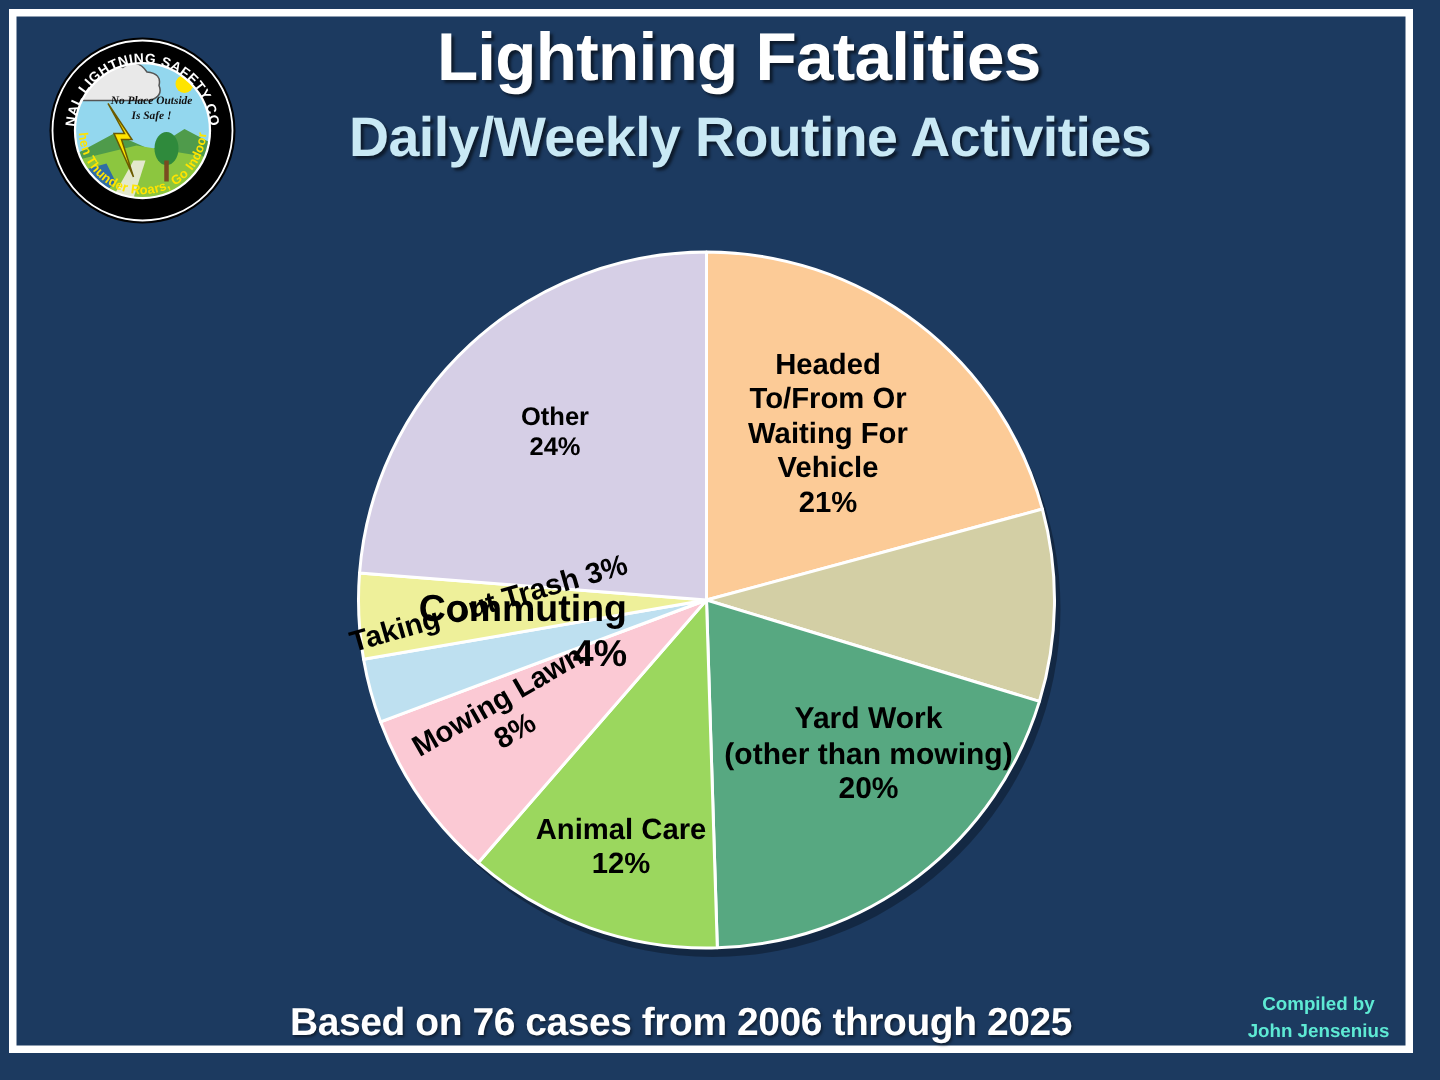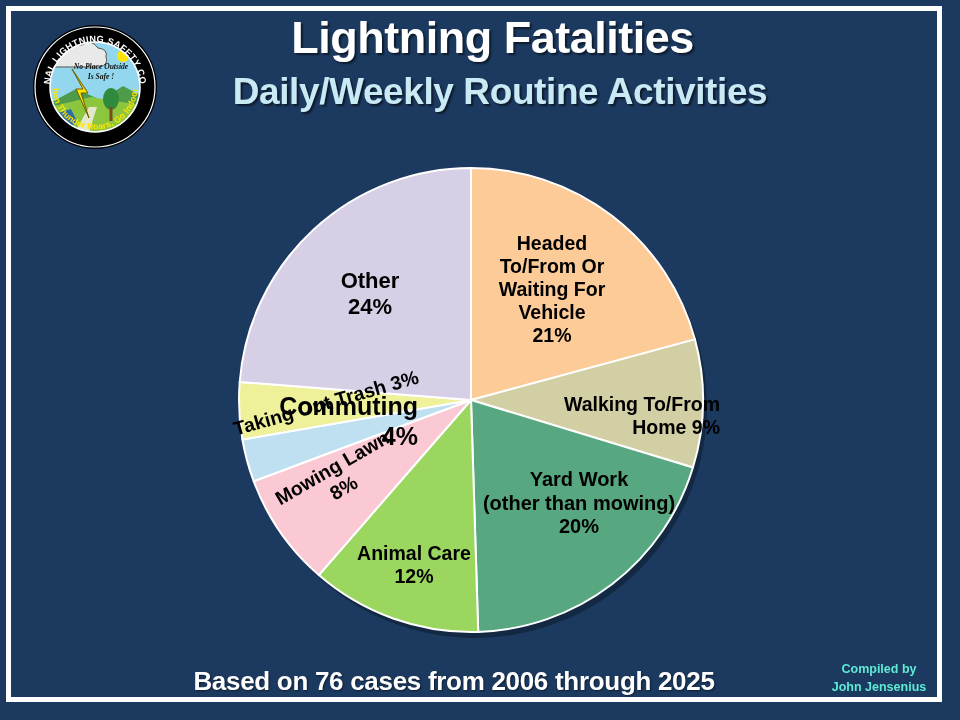--- a/index.html
+++ b/index.html
@@ -90,21 +90,21 @@
 
   #label-vehicle   { left: 487px; top: 212px; width: 130px; text-align: center; font-size: 19.5px; margin-top: 20px; }
   #label-walking   { left: 525px; top: 393px; width: 195px; text-align: right;  font-size: 19.5px; }
   #label-yard      { left: 470px; top: 468px; width: 218px; text-align: center; font-size: 20px; }
   #label-animal    { left: 330px; top: 542px; width: 168px; text-align: center; font-size: 19.5px; }
   #label-mowing    { left: 262px; top: 455px; width: 152px; text-align: center; font-size: 19.5px;
                      transform: rotate(-30deg); transform-origin: 50% 50%; }
   #label-trash     { left: 234px; top: 418px; width: 210px; text-align: left;   font-size: 19.5px;
                      transform: rotate(-16deg); transform-origin: 0% 50%; }
   #label-commuting { left: 238px; top: 392px; width: 180px; text-align: right;   font-size: 25px; }
-  #label-other     { left: 310px; top: 268px; width: 120px; text-align: center; font-size: 22px; }
+  #label-other     { left: 310px; top: 268px; width: 120px; text-align: center; font-size: 17px; }
 
   
   #footer-note {
     position: absolute;
     left: 0;
     top: 666px;
     width: 960px;
     text-align: center;
     font-size: 26px;
     font-weight: bold;
@@ -200,22 +200,20 @@
           <path d="M 471 400 L 239.701093832454 381.97734742895057 A 232 232 0 0 1 470.99999999999994 168 Z" fill="#d6cfe6" stroke="#ffffff" stroke-width="2" stroke-linejoin="round"></path>
         </g>
     </svg>
   </div>
 
   <div class="slice-label" id="label-vehicle">Headed
 To/From Or
 Waiting For
 Vehicle
 21%</div>
-  <div class="slice-label" id="label-walking">Walking To/From
-Home 9%</div>
   <div class="slice-label" id="label-yard">Yard Work
 (other than mowing)
 20%</div>
   <div class="slice-label" id="label-animal">Animal Care
 12%</div>
   <div class="slice-label" id="label-mowing">Mowing Lawn
 8%</div>
   <div class="slice-label" id="label-trash">Taking Out Trash 3%</div>
   <div class="slice-label" id="label-commuting">Commuting 4%</div>
   <div class="slice-label" id="label-other">Other

